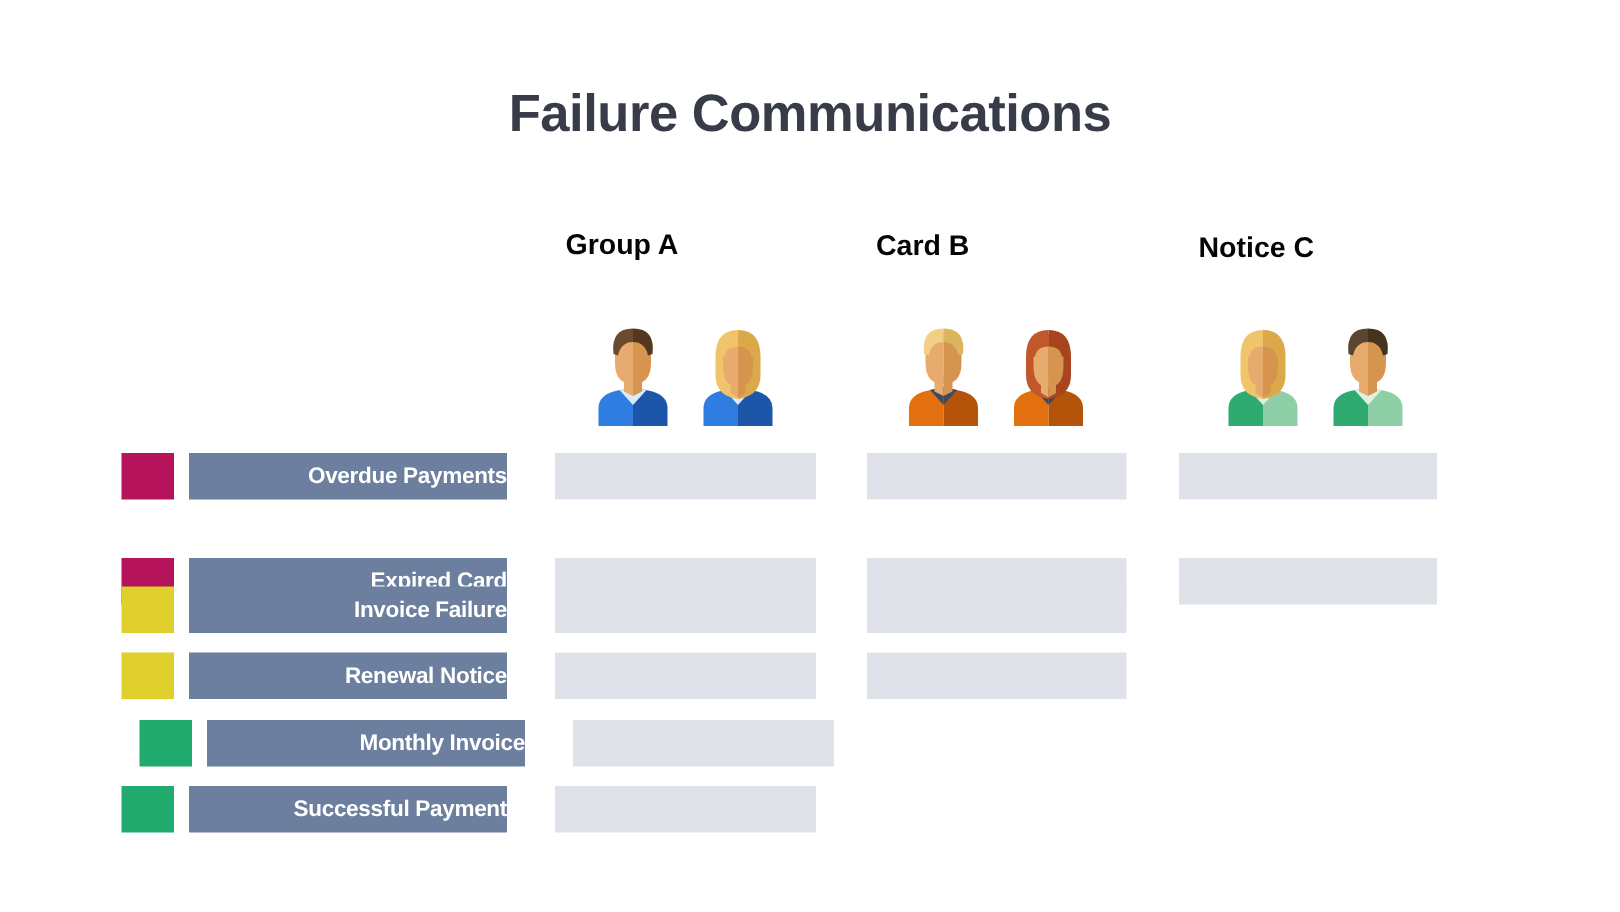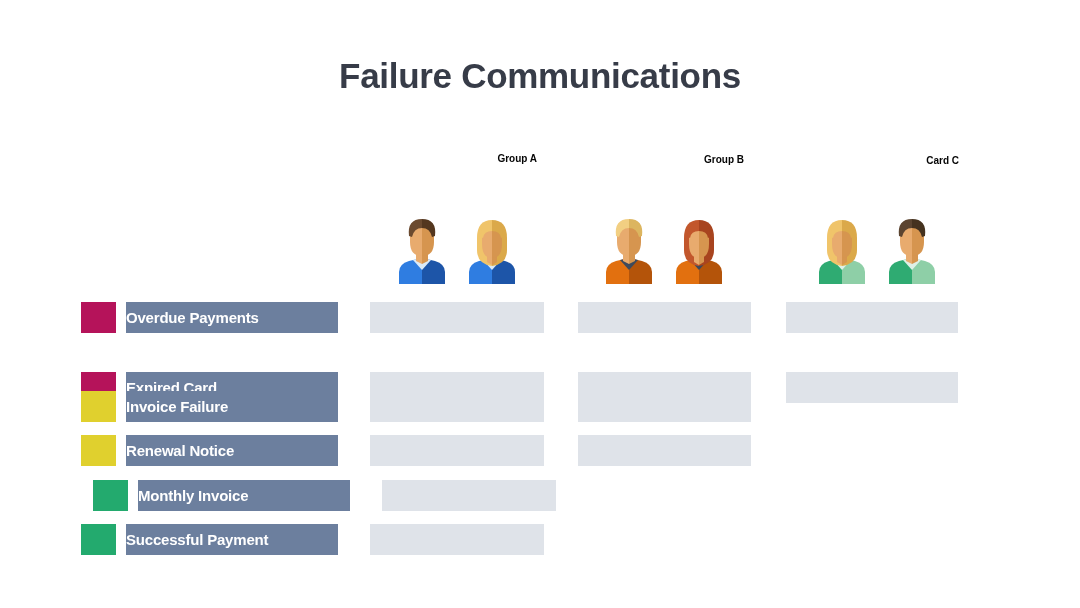--- a/index.html
+++ b/index.html
@@ -25,24 +25,24 @@
     font-size: 35px;
     font-weight: bold;
     color: #373c48;
     letter-spacing: -0.3px;
   }
 
   
   .group-header {
     position: absolute;
     top: 153px;
-    font-size: 10px;
+    font-size: 19px;
     font-weight: bold;
     color: #050505;
-    text-align: right;
+    text-align: left;
     width: 160px;
   }
   .gh-a { left: 377px; }
   .gh-b { left: 584px; top: 154px; }
   .gh-c { left: 799px; top: 155px; }
 
   
   .avatar-group {
     position: absolute;
     top: 212px;
@@ -77,21 +77,21 @@
 
   .label-bar {
     position: absolute;
     left: 126px;
     top: 0;
     width: 212px;
     height: 31px;
     background: #6c7f9e;
     display: flex;
     align-items: center;
-    justify-content: flex-start;
+    justify-content: flex-end;
   }
   .label-bar span {
     color: #ffffff;
     font-size: 15px;
     font-weight: bold;
     letter-spacing: -0.2px;
   }
 
   .cell {
     position: absolute;
@@ -102,22 +102,22 @@
   .cell-a { left: 370px; width: 174px; }
   .cell-b { left: 578px; width: 173px; }
   .cell-c { left: 786px; width: 172px; }
 </style>
 </head>
 <body>
 
 <div class="title">Failure Communications</div>
 
 <div class="group-header gh-a">Group A</div>
-<div class="group-header gh-b">Group B</div>
-<div class="group-header gh-c">Card C</div>
+<div class="group-header gh-b">Card B</div>
+<div class="group-header gh-c">Notice C</div>
 
 <div class="avatar-group ag-a">
   <svg class="avatar" viewBox="0 0 58 70">
 
     <path d="M6 70 L6 58 Q6 50 16 47 L29 44 L29 70 Z" fill="#2f7de1"></path>
     <path d="M52 70 L52 58 Q52 50 42 47 L29 44 L29 70 Z" fill="#1d55a8"></path>
 
     <path d="M20 46 L29 56 L29 44 Z" fill="#dbeaf7"></path>
     <path d="M38 46 L29 56 L29 44 Z" fill="#dbeaf7"></path>
 

